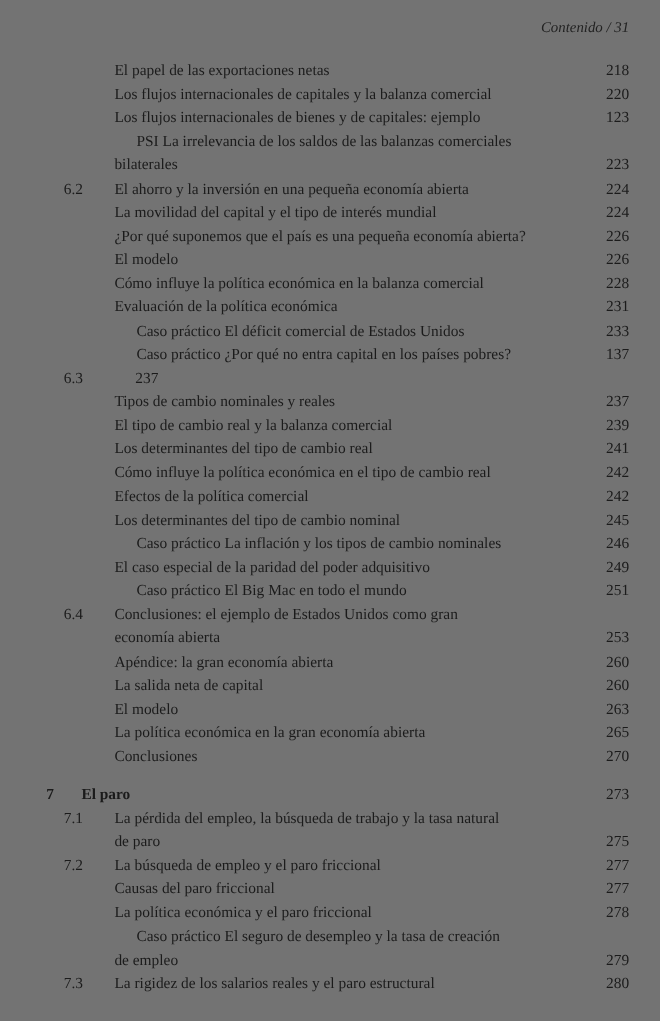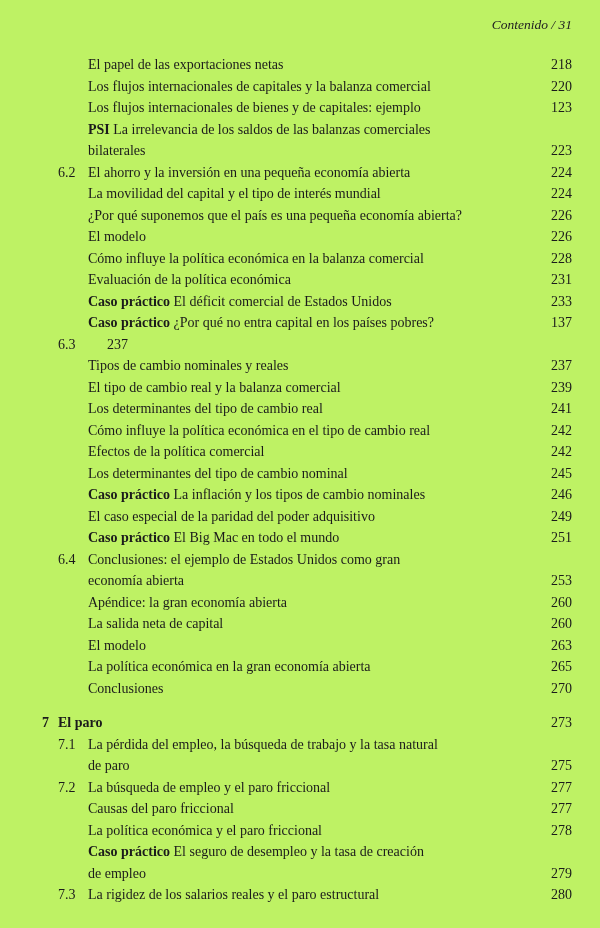--- a/index.html
+++ b/index.html
@@ -7,59 +7,60 @@
     padding: 0;
     background: #e9e9e9;
     font-family: "Liberation Serif", serif;
   }
   .page {
     position: relative;
     width: 600px;
     height: 928px;
     margin: 0 auto;
     box-sizing: border-box;
-    background: #bef264;
+    background: #737373;
     color: #1b1b1b;
     padding: 16px 28px 0 42px;
     overflow: hidden;
   }
   .header {
     text-align: right;
     font-style: italic;
     font-size: 13.5px;
     line-height: 18px;
     margin-bottom: 20px;
     color: #222;
   }
   .toc {
     width: 100%;
   }
   .row {
     display: flex;
     align-items: flex-start;
     font-size: 14px;
     line-height: 21.5px;
+    gap: 16px;
   }
   .row.gap { margin-top: 13px; }
   .num {
     flex: 0 0 46px;
     white-space: nowrap;
   }
   .row.section { padding-left: 16px; }
   .row.section .num { flex: 0 0 30px; }
   .row.chapter .num {
     flex: 0 0 16px;
     font-weight: bold;
   }
   .row.chapter .txt { font-weight: bold; }
   .txt {
     flex: 1 1 auto;
     min-width: 0;
   }
-  .txt b { font-weight: bold; }
+  .txt b { font-weight: normal; margin-left: 20px; }
   .pg {
     flex: 0 0 40px;
     text-align: right;
     white-space: nowrap;
   }
 </style>
 </head>
 <body>
 
 <div class="page">

